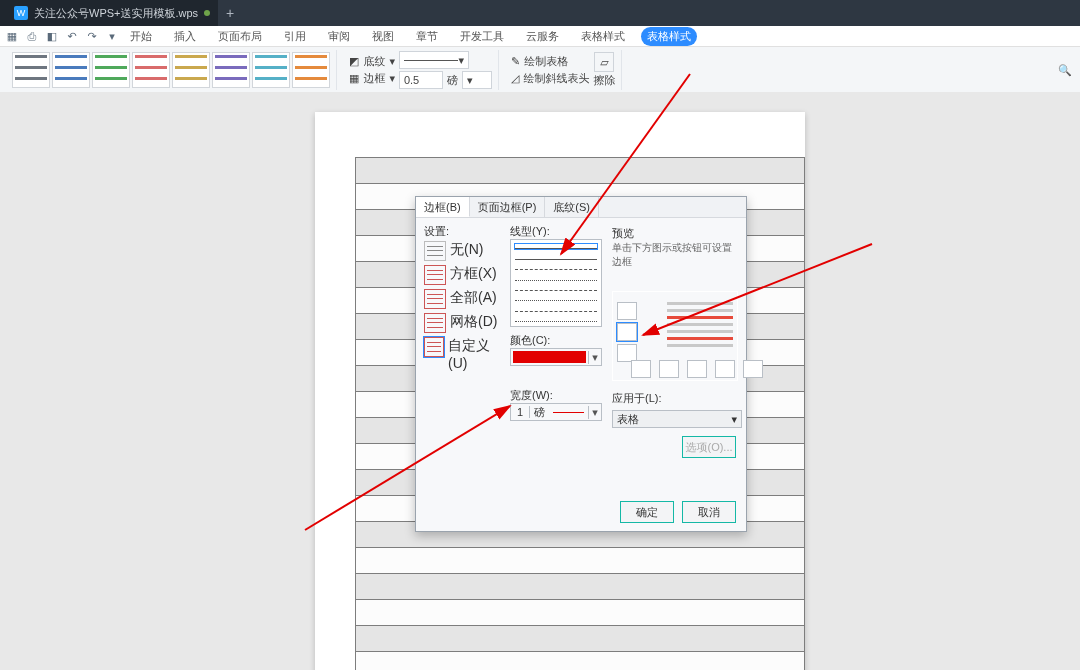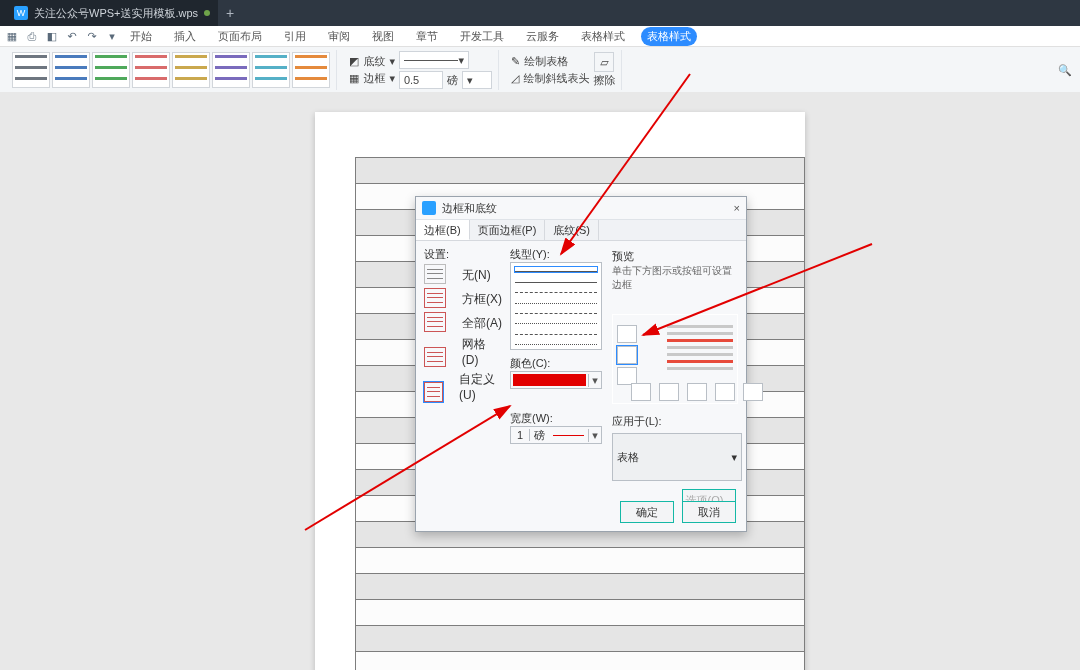--- a/index.html
+++ b/index.html
@@ -39,21 +39,21 @@
 .dialog{position:absolute;left:415px;top:196px;width:330px;height:334px;border:1px solid #9aa3ad;background:#f7f8fa;box-shadow:0 4px 10px rgba(0,0,0,.25);}
 .dlg-title{height:22px;display:flex;align-items:center;padding:0 6px;font-size:11px;color:#333;border-bottom:1px solid #dfe3e8;}
 .dlg-title .ic{width:14px;height:14px;background:#29a0ff;border-radius:2px;margin-right:6px;}
 .dlg-title .x{margin-left:auto;color:#555;cursor:default;}
 .dlg-tabs{display:flex;height:20px;border-bottom:1px solid #d6d9de;background:#f0f2f5;font-size:11px;}
 .dlg-tabs .dtab{padding:3px 8px;border-right:1px solid #d6d9de;}
 .dlg-tabs .dtab.active{background:#fff;border-bottom:1px solid #fff;}
 .dlg-body{position:relative;padding:6px 8px;}
 .lbl{font-size:11px;color:#333;}
 .setlist{display:flex;flex-direction:column;gap:4px;margin-top:2px;}
-.setitem{display:flex;align-items:flex-end;gap:16px;font-size:12px;}
+.setitem{display:flex;align-items:flex-start;gap:4px;font-size:14px;}
 .setitem .thumb{width:22px;height:20px;border:1px solid #c55;display:flex;flex-direction:column;justify-content:space-around;padding:2px;box-sizing:border-box;}
 .setitem .thumb.gray{border-color:#bcbcbc;}
 .setitem .thumb .ln{height:1px;background:#c55;}
 .setitem .thumb.gray .ln{background:#888;}
 .setitem.sel .thumb{outline:1px solid #2d8cff;}
 .linestyle-box{border:1px solid #b9bfc6;background:#fff;width:92px;height:88px;overflow:hidden;display:flex;flex-direction:column;gap:5px;padding:4px;box-sizing:border-box;}
 .lsrow{height:6px;border-bottom:1px solid #555;}
 .lsrow.dashed{border-bottom:1px dashed #555;}
 .lsrow.dotted{border-bottom:1px dotted #555;}
 .lsrow.sel{outline:1px solid #2d8cff;}
@@ -67,21 +67,21 @@
 .width-drop .car{width:12px;display:flex;align-items:center;justify-content:center;color:#555;border-left:1px solid #b9bfc6;}
 .preview-box{position:absolute;left:196px;top:8px;width:124px;}
 .prev-area{border:1px solid #fff;width:124px;height:88px;margin-top:22px;position:relative;}
 .prev-doc{position:absolute;right:4px;top:10px;width:66px;height:50px;display:flex;flex-direction:column;gap:4px;}
 .prev-doc .pln{height:3px;background:#c9c9c9;}
 .prev-doc .pln.r{background:#e74a3b;}
 .prev-btns{position:absolute;left:4px;top:10px;display:flex;flex-direction:column;gap:3px;}
 .pbtn{width:18px;height:16px;border:1px solid #b9bfc6;background:#fff;}
 .pbtn.sel{outline:1px solid #2d8cff;}
 .prev-bot{position:absolute;left:18px;bottom:2px;display:flex;gap:8px;}
-.apply-drop{border:1px solid #b9bfc6;background:#eef0f2;width:120px;height:16px;display:flex;align-items:center;padding:15px 4px;font-size:11px;margin-top:4px;}
+.apply-drop{border:1px solid #b9bfc6;background:#eef0f2;width:120px;height:16px;display:flex;align-items:center;padding:0 4px;font-size:11px;margin-top:4px;}
 .apply-drop .car{margin-left:auto;}
 .dlg-foot{position:absolute;bottom:8px;right:10px;display:flex;gap:8px;}
 .dbtn{border:1px solid #14b8a6;background:#f3f4f6;width:52px;height:20px;display:flex;align-items:center;justify-content:center;font-size:11px;}
 .dbtn.dis{color:#aaa;}
 
 svg.anno{position:absolute;top:0;left:0;pointer-events:none;}
 </style>
 </head>
 <body>
 
@@ -262,25 +262,20 @@
           <div class="trow"></div>
         <div class="trow"></div>
           <div class="trow"></div>
           <div class="trow"></div>
           <div class="trow"></div>
       </div>
     </div>
   </div>
 
   <div class="dialog">
-    <div class="dlg-title">
-      <span class="ic"></span>
-      <span>边框和底纹</span>
-      <span class="x">×</span>
-    </div>
     <div class="dlg-tabs">
       <span class="dtab active">边框(B)</span>
       <span class="dtab">页面边框(P)</span>
       <span class="dtab">底纹(S)</span>
     </div>
     <div class="dlg-body">
 
       <div style="position:absolute;left:8px;top:6px;width:78px;">
         <div class="lbl">设置:</div>
         <div class="setlist">

